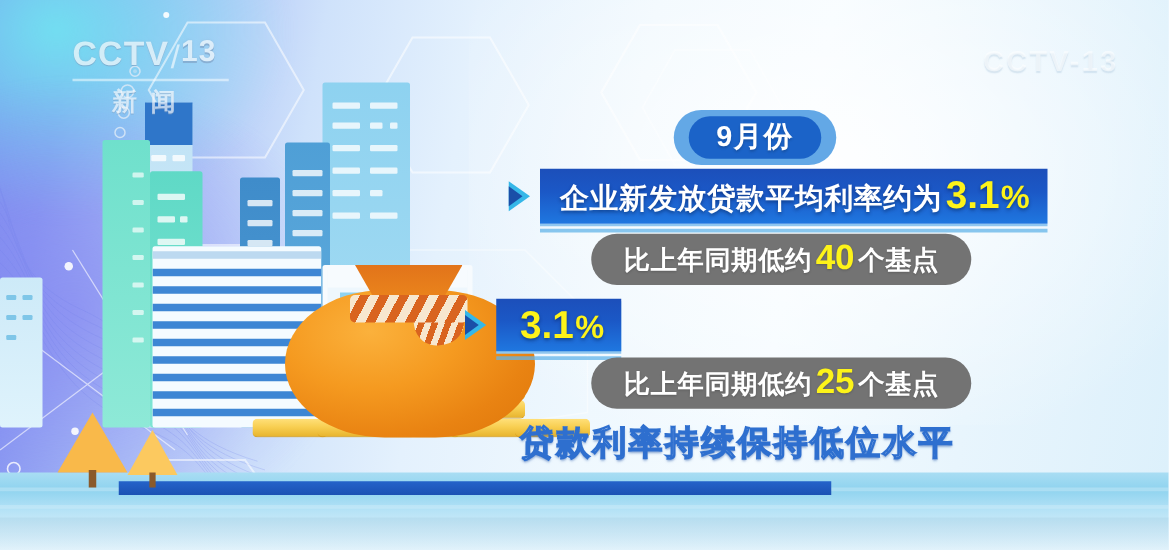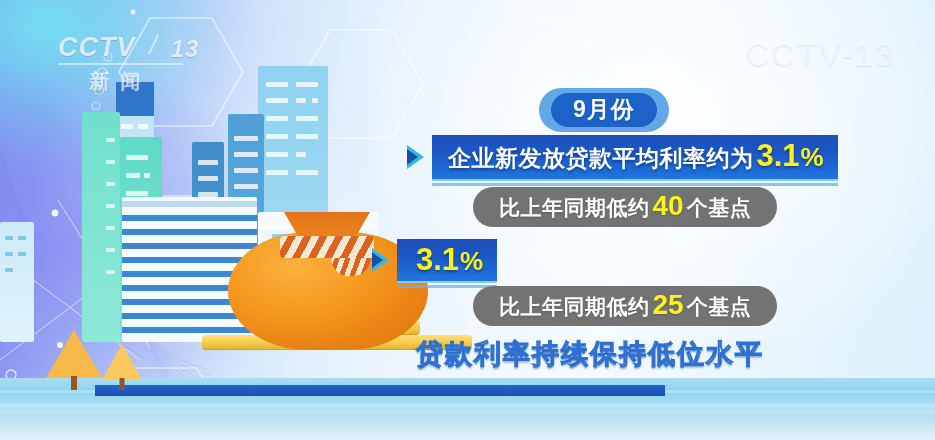--- a/index.html
+++ b/index.html
@@ -111,21 +111,21 @@
     line-height:1;
   }
   .cctv-rule{height:2px;background:rgba(255,255,255,.7);margin:2px 0 3px 0;}
   .cctv-sub{
     font-size:20px;letter-spacing:11px;font-weight:700;text-align:center;
     color:rgba(255,255,255,.9);
     text-shadow:0 1px 0 rgba(120,150,185,.7);
   }
   .watermark{
     position:absolute;right:40px;top:36px;
-    font-size:33px;font-weight:400;letter-spacing:2px;
+    font-size:23px;font-weight:700;letter-spacing:2px;
     color:rgba(255,255,255,.55);
     text-shadow:0 1px 1px rgba(180,205,225,.45);
     pointer-events:none;
   }
 
   
   .pill-month{
     position:absolute;left:539px;top:88px;
     padding:5px 12px;border-radius:999px;
     background:#63a8e6;
@@ -395,21 +395,21 @@
       </div>
 
       <div class="bag-body"></div>
       <div class="bag-neck"></div>
       <div class="bag-tail"></div>
       <div class="bag-tie"></div>
     </div>
   </div>
 
   <div class="cctv-logo">
-    <div style="display:flex;align-items:flex-end;gap:13px;font-style:italic;">
+    <div style="display:flex;align-items:flex-start;gap:0;">
       <div class="cctv-txt">CCTV</div>
       <div style="color:rgba(255,255,255,.85);font-size:26px;font-weight:300;margin:0 1px;">/</div>
       <div class="cctv-txt" style="font-size:24px;">13</div>
     </div>
     <div class="cctv-rule"></div>
     <div class="cctv-sub">新闻</div>
   </div>
 
   <div class="watermark">CCTV-13</div>
 

